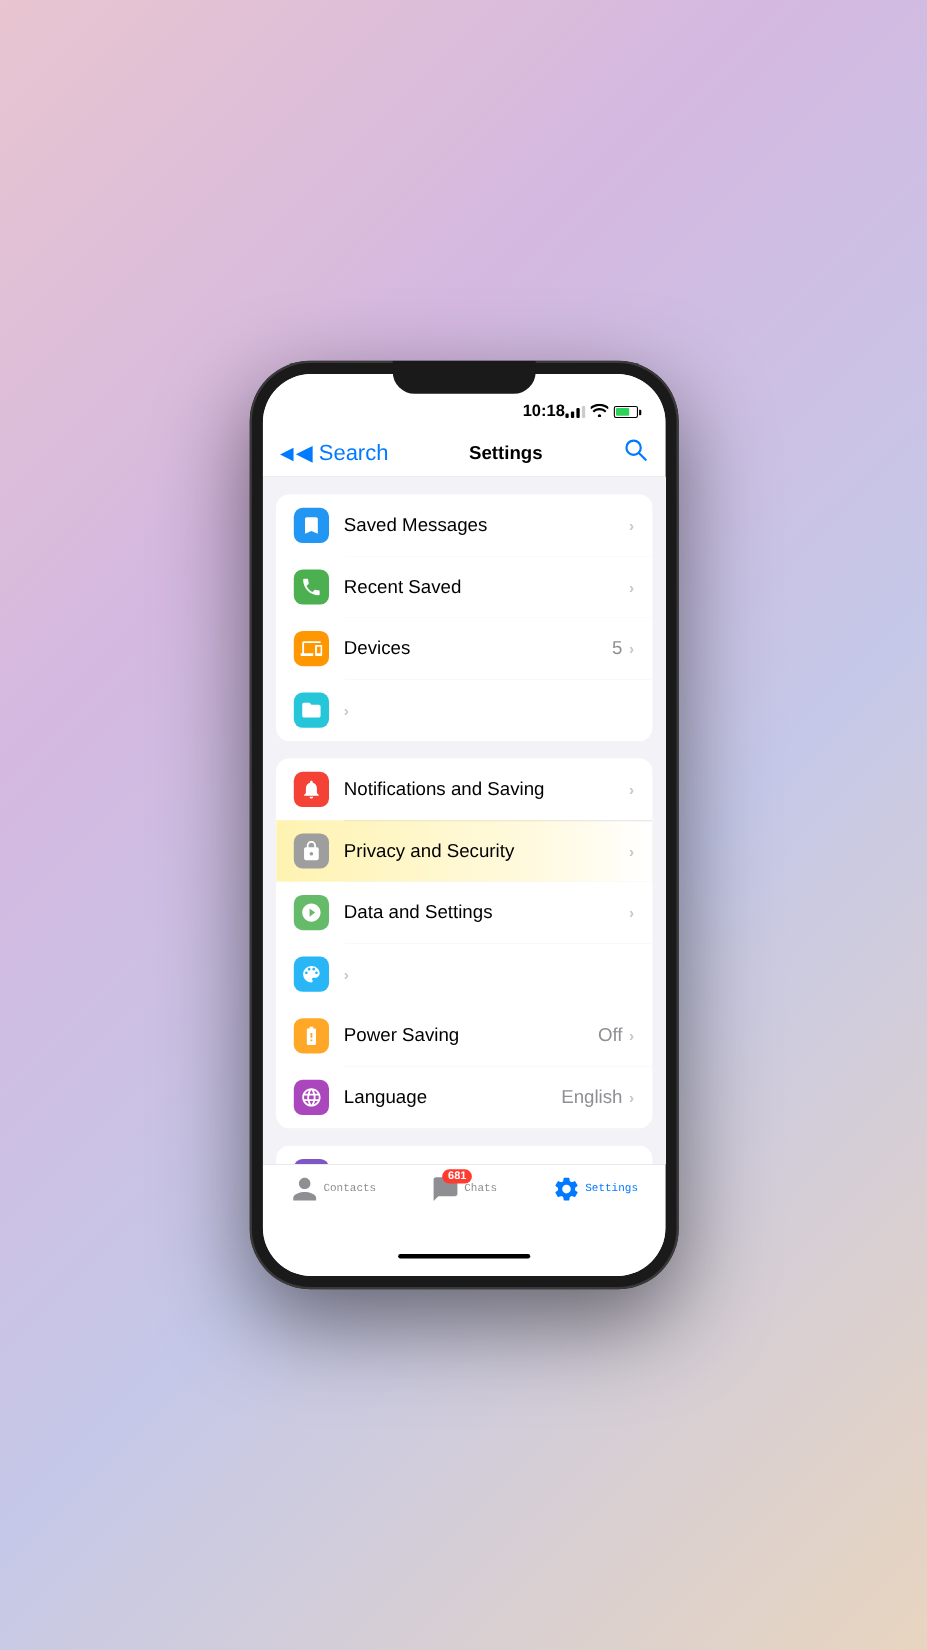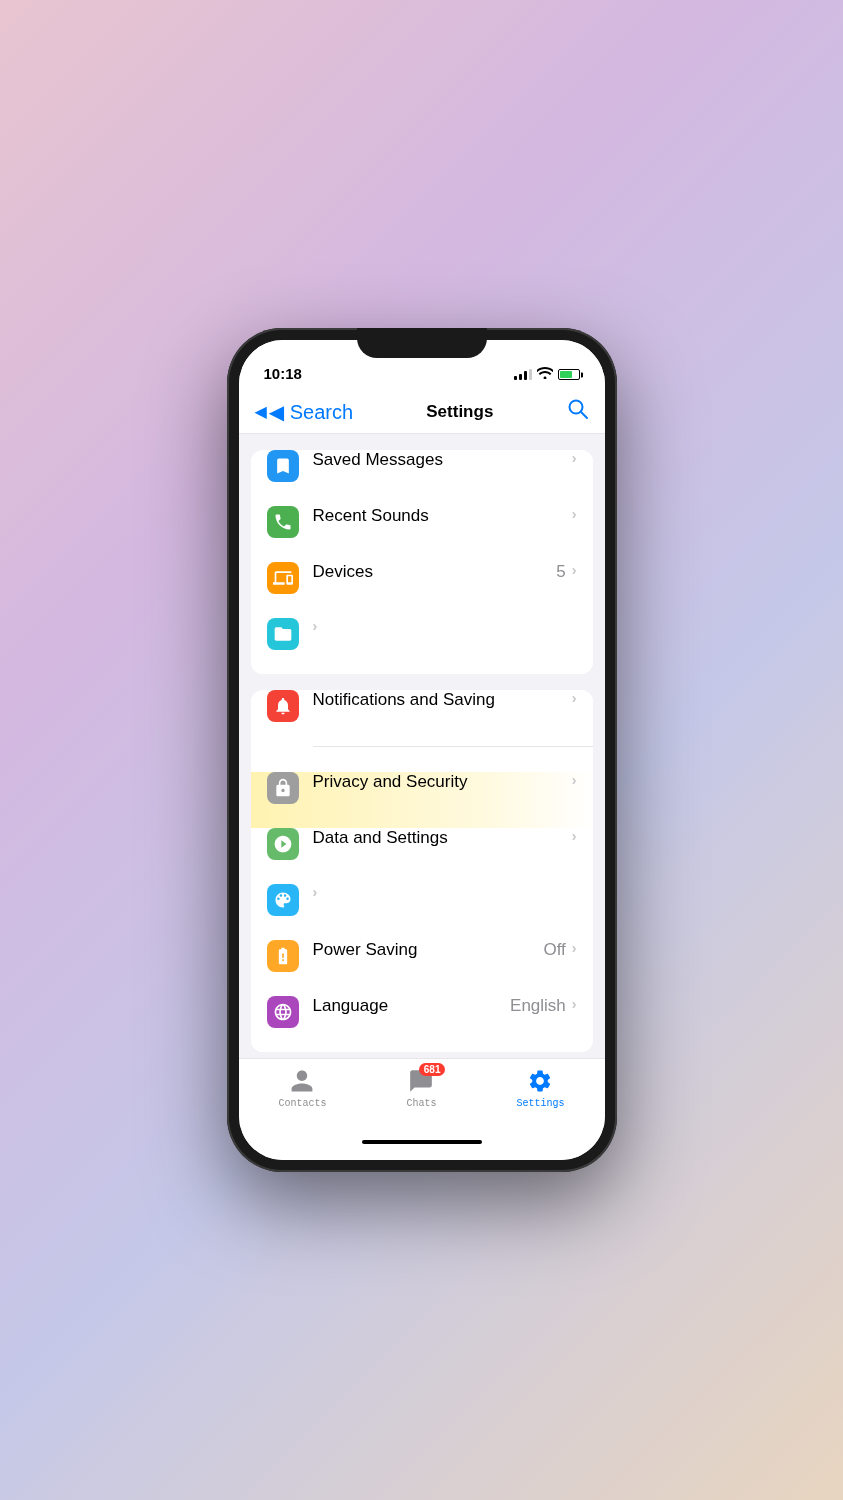--- a/index.html
+++ b/index.html
@@ -51,21 +51,21 @@
       border-radius: 0 0 20px 20px;
       z-index: 100;
     }
 
     
     .status-bar {
       height: 50px;
       background: white;
       display: flex;
       align-items: flex-end;
-      justify-content: space-between;
+      justify-content: flex-end;
       padding: 0 25px 8px;
       flex-shrink: 0;
       z-index: 10;
     }
 
     .status-time {
       font-size: 15px;
       font-weight: 600;
       color: #000;
     }
@@ -171,41 +171,40 @@
       overflow: hidden;
     }
 
     .section:last-of-type {
       margin-bottom: 0;
     }
 
     
     .setting-row {
       display: flex;
-      align-items: flex-start;
+      align-items: center;
       padding: 0 16px;
       height: 56px;
       background: white;
       position: relative;
       cursor: pointer;
     }
 
     .setting-row:not(:last-child)::after {
       content: '';
       position: absolute;
       bottom: 0;
       left: 62px;
       right: 0;
       height: 0.5px;
       background: #e5e5ea;
     }
 
     .setting-row.highlighted {
       background: linear-gradient(to right, rgba(255,230,100,0.5) 0%, rgba(255,230,100,0.2) 70%, transparent 100%);
-      margin-top: 26px;
     }
 
     .icon-container {
       width: 32px;
       height: 32px;
       border-radius: 8px;
       display: flex;
       align-items: center;
       justify-content: center;
       margin-right: 14px;
@@ -243,21 +242,21 @@
       border-top: 0.5px solid #e5e5ea;
       display: flex;
       align-items: flex-start;
       justify-content: space-around;
       padding-top: 8px;
       flex-shrink: 0;
     }
 
     .tab-item {
       display: flex;
-      flex-direction: column;
+      flex-direction: row;
       align-items: center;
       gap: 3px;
       cursor: pointer;
       position: relative;
     }
 
     .tab-icon {
       width: 28px;
       height: 28px;
       display: flex;
@@ -367,21 +366,21 @@
           <span class="row-label">Saved Messages</span>
           <span class="chevron">›</span>
         </div>
 
         <div class="setting-row">
           <div class="icon-container bg-green">
             <svg viewBox="0 0 24 24">
                 <path d="M6.6 10.8c1.4 2.8 3.8 5.1 6.6 6.6l2.2-2.2c.3-.3.7-.4 1-.2 1.1.4 2.3.6 3.6.6.6 0 1 .4 1 1V20c0 .6-.4 1-1 1-9.4 0-17-7.6-17-17 0-.6.4-1 1-1h3.5c.6 0 1 .4 1 1 0 1.3.2 2.5.6 3.6.1.3 0 .7-.2 1L6.6 10.8z"></path>
               </svg>
           </div>
-          <span class="row-label">Recent Sounds</span>
+          <span class="row-label">Recent Saved</span>
           <span class="chevron">›</span>
         </div>
 
         <div class="setting-row">
           <div class="icon-container bg-orange">
             <svg viewBox="0 0 24 24">
                 <path d="M4 6h18V4H4c-1.1 0-2 .9-2 2v11H0v3h14v-3H4V6zm19 2h-6c-.55 0-1 .45-1 1v10c0 .55.45 1 1 1h6c.55 0 1-.45 1-1V9c0-.55-.45-1-1-1zm-1 9h-4v-7h4v7z"></path>
               </svg>
           </div>
           <span class="row-label">Devices</span>

